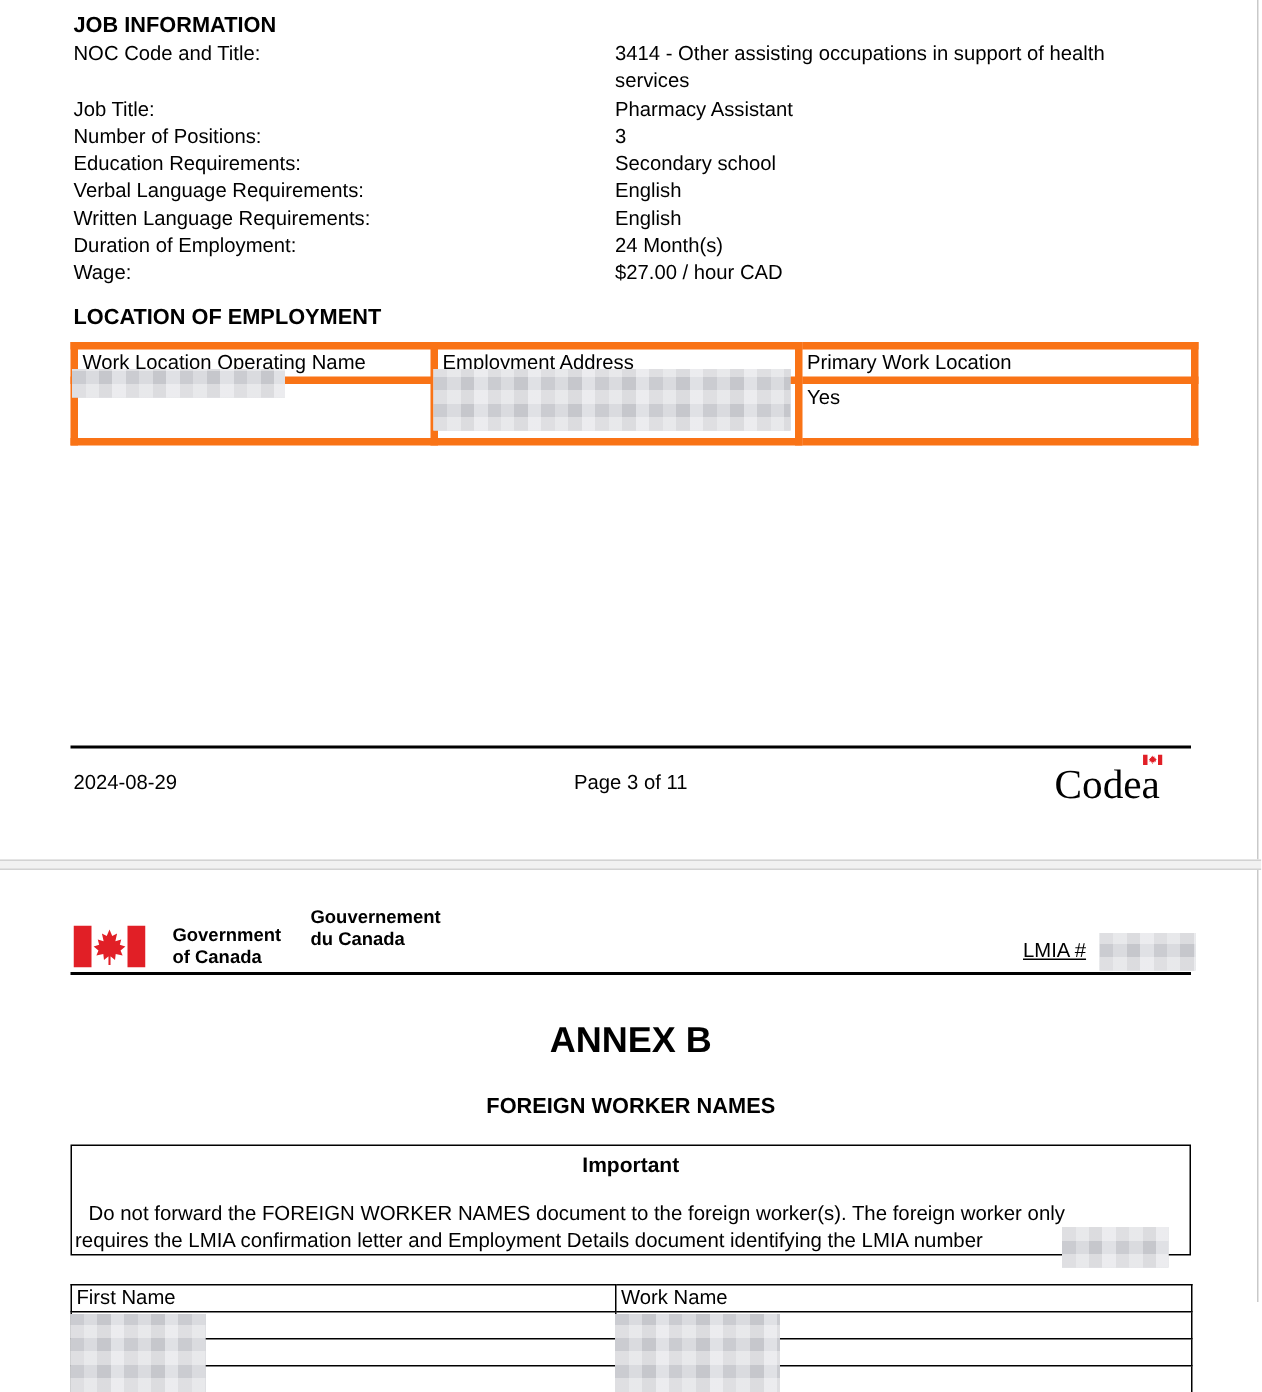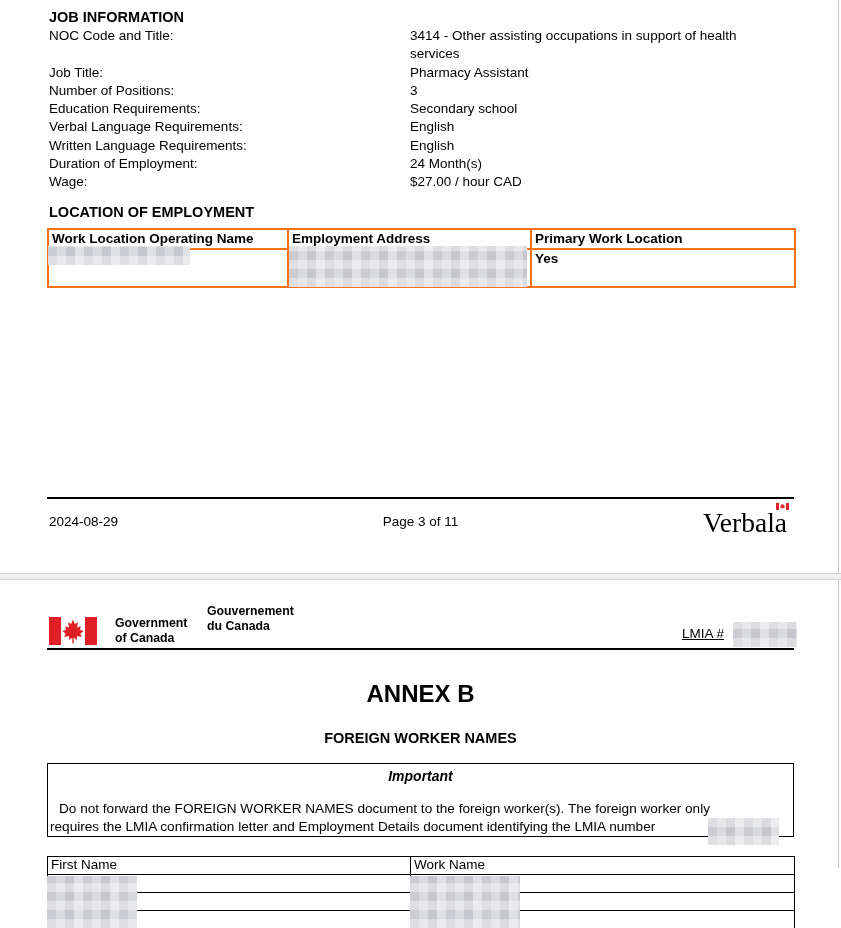--- a/index.html
+++ b/index.html
@@ -16,21 +16,21 @@
 
   .sec-title{position:absolute;left:49px;font-size:14.5px;font-weight:bold;}
 
   .fields{position:absolute;left:49px;top:27px;width:740px;font-size:13.5px;line-height:18.3px;}
   .frow{display:flex;}
   .flabel{width:361px;flex:none;}
   .fvalue{width:374px;flex:none;}
 
   table{border-collapse:collapse;table-layout:fixed;}
   .loc-table{position:absolute;left:47px;top:228px;width:747px;font-size:13.5px;}
-  .loc-table th,.loc-table td{border:2px solid #f97316;font-weight:bold;text-align:left;
+  .loc-table th,.loc-table td{border:5px solid #f97316;font-weight:normal;text-align:left;
       padding:1px 1px 0 3px;vertical-align:top;overflow:hidden;white-space:nowrap;}
   .loc-table th{height:17px;}
   .loc-table td{height:35px;}
 
   .footer-rule{position:absolute;left:47px;top:497px;width:747px;height:2px;background:#000;}
   .footer-date{position:absolute;left:49px;top:514px;font-size:13.5px;}
   .footer-page{position:absolute;left:47px;top:514px;width:747px;text-align:center;font-size:13.5px;}
 
   .wordmark{position:absolute;left:703px;top:507px;font-family:"Liberation Serif",serif;
             font-size:27.5px;letter-spacing:0px;}
@@ -43,21 +43,21 @@
   .lmia-label{position:absolute;left:682px;top:46px;font-size:13.5px;text-decoration:underline;}
   .header-rule{position:absolute;left:47px;top:68px;width:747px;height:2px;background:#000;}
 
   .annex-title{position:absolute;left:47px;top:100px;width:747px;text-align:center;
                font-size:24px;font-weight:bold;}
   .annex-sub{position:absolute;left:47px;top:150px;width:747px;text-align:center;
              font-size:14.5px;font-weight:bold;}
 
   .important-box{position:absolute;left:47px;top:183px;width:745px;height:72px;
                  border:1px solid #000;overflow:visible;}
-  .imp-title{margin-top:4px;text-align:center;font-size:14px;font-weight:bold;font-style:italic;}
+  .imp-title{margin-top:4px;text-align:center;font-size:14px;font-weight:bold;}
   .imp-body{margin-top:16px;padding:0 6px 0 2px;font-size:13.6px;line-height:18px;text-indent:9px;}
 
   .names-table{position:absolute;left:47px;top:276px;width:747px;font-size:13.5px;}
   .names-table th,.names-table td{border:1px solid #000;font-weight:normal;text-align:left;
       padding:0 1px 0 3px;vertical-align:top;}
   .names-table th{height:17px;}
   .names-table td{height:17px;}
 
   .redacted{position:absolute;z-index:5;background-color:#d4d5d9;
     background-image:
@@ -130,21 +130,21 @@
     </tbody>
       </table>
 
     <div class="redacted" style="left:48px;top:246px;width:142px;height:19px;"></div>
     <div class="redacted" style="left:289px;top:246px;width:238px;height:41px;"></div>
 
     <div class="footer-rule"></div>
     <div class="footer-date">2024-08-29</div>
     <div class="footer-page">Page 3 of 11</div>
 
-    <div class="wordmark"><span>Verbal</span><span class="wm-last"><span>a</span><svg class="wm-flag" viewBox="0 0 48 26">
+    <div class="wordmark"><span>Code</span><span class="wm-last"><span>a</span><svg class="wm-flag" viewBox="0 0 48 26">
           <rect x="0" y="0" width="11" height="26" fill="#e11f26"></rect>
           <rect x="37" y="0" width="11" height="26" fill="#e11f26"></rect>
           <g transform="translate(13,1.5) scale(0.22)" fill="#e11f26">
             <path d="M50 4 L58 22 L72 15 L67 36 L84 31 L80 45 L96 50 L82 61 L88 74 L68 70 L66 86 L50 74 L34 86 L32 70 L12 74 L18 61 L4 50 L20 45 L16 31 L33 36 L28 15 L42 22 Z M47 72 h6 v28 h-6 z"></path>
           </g>
         </svg></span></div>
   </div>
 
   <div class="page-gap"></div>
 

